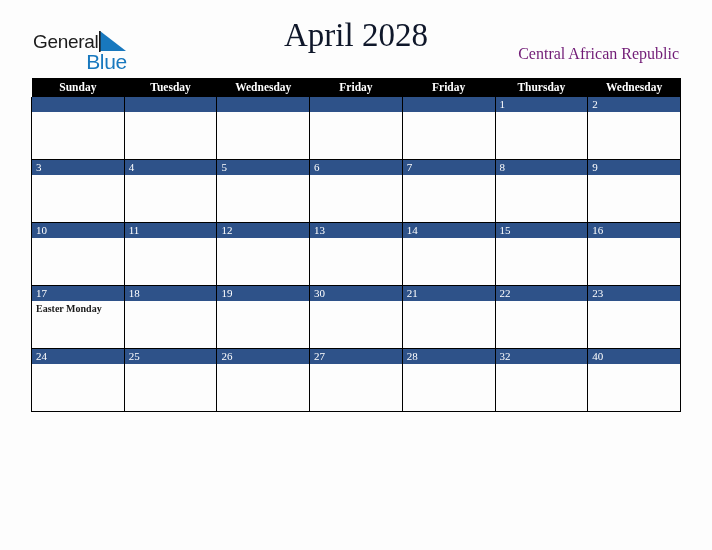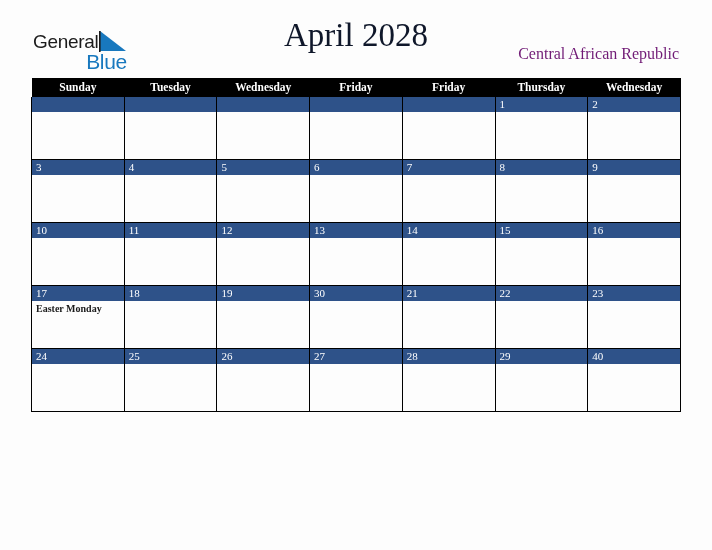--- a/index.html
+++ b/index.html
@@ -393,21 +393,21 @@
             </div>
           </td>
           <td>
             <div class="daycell">
               <div class="daybar">28</div>
               <div class="events"></div>
             </div>
           </td>
           <td>
             <div class="daycell">
-              <div class="daybar">29</div>
+              <div class="daybar">32</div>
               <div class="events"></div>
             </div>
           </td>
           <td>
             <div class="daycell">
               <div class="daybar">40</div>
               <div class="events"></div>
             </div>
           </td>
         </tr>

